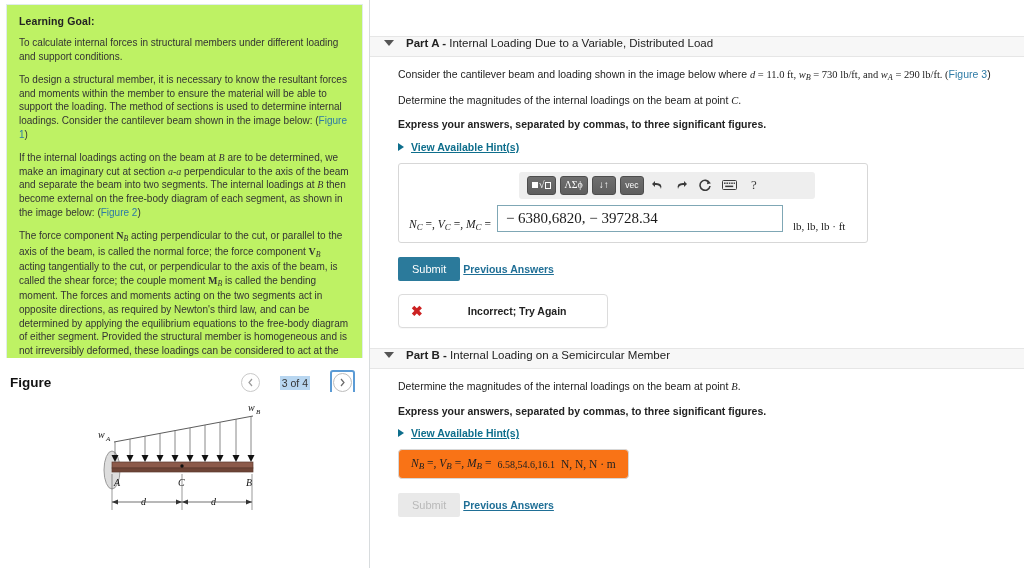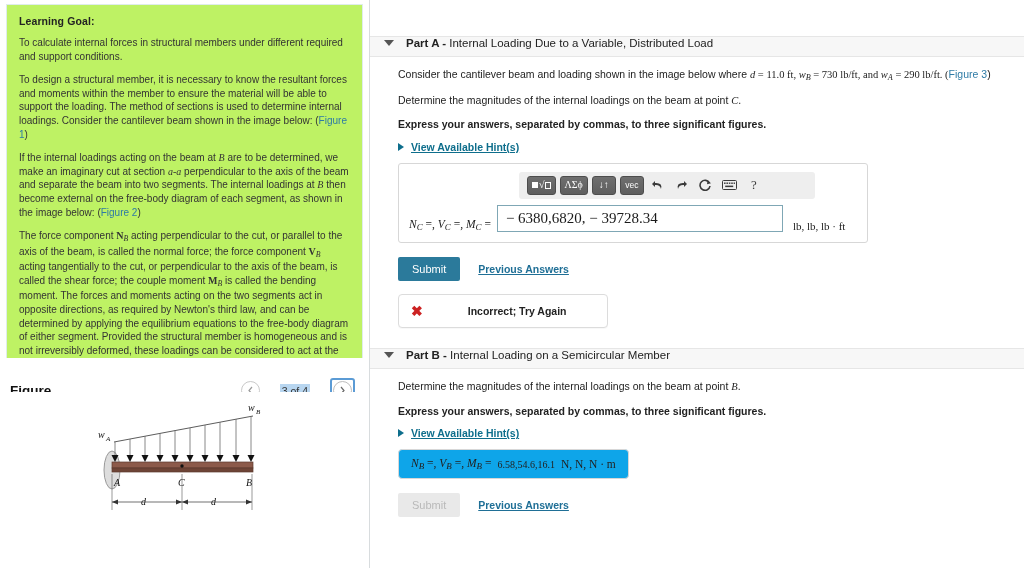--- a/index.html
+++ b/index.html
@@ -46,21 +46,21 @@
     text-align: left;
   }
   .goal-p:last-child { margin-bottom: 0; }
   .fig-link { color: #2e7ba6; text-decoration: none; }
   .mth { font-family: "Liberation Serif", serif; font-style: italic; }
   .mbf { font-family: "Liberation Serif", serif; font-weight: bold; font-style: normal; }
   .sub { font-size: 0.78em; vertical-align: -0.25em; font-family: "Liberation Serif", serif; font-style: italic; }
 
   .figure-header {
     display: flex; align-items: center; justify-content: space-between;
-    padding: 20px 14px 7px 10px;
+    padding: 12px 14px 7px 10px;
     border-bottom: 1px solid #e2e2e2;
     position: absolute; top: 358px; left: 0; right: 0;
     background: #fff;
   }
   .figure-title { font-size: 13.5px; font-weight: bold; color: #111; }
   .fig-nav { display: flex; align-items: center; gap: 20px; }
   .nav-circle {
     width: 19px; height: 19px; border-radius: 50%;
     border: 1px solid #c9c9c9; background: #fff;
     display: flex; align-items: center; justify-content: center;
@@ -170,21 +170,21 @@
     display: flex; align-items: center;
     padding: 0 8px;
     font-family: "Liberation Serif", serif;
     font-size: 15px; color: #1a1a1a;
   }
   .ans-units {
     font-family: "Liberation Serif", serif;
     font-size: 11px; color: #222; white-space: nowrap; margin-left: 4px;
   }
 
-  .btn-row { display: flex; align-items: center; gap: 18px; margin: 14px 0 0 0; }
+  .btn-row { display: flex; align-items: center; gap: 3px; margin: 14px 0 0 0; }
   .submit-btn {
     background: #2b7a9b; color: #fff; border: none;
     font-size: 11px; padding: 6px 14px; border-radius: 2px;
     font-family: "Liberation Sans", sans-serif;
   }
   .submit-btn.disabled { background: #e9e9e9; color: #b9b9b9; }
   .prev-link {
     color: #1f6f96; font-size: 10.5px; font-weight: bold;
     text-decoration: underline;
   }
@@ -199,36 +199,36 @@
     display: flex; align-items: center; gap: 12px;
     box-shadow: 0 1px 1px rgba(0,0,0,0.03);
   }
   .fb-icon-x { color: #cc2222; font-size: 14px; font-weight: bold; line-height: 1; }
   .fb-text { font-size: 10.5px; font-weight: bold; color: #222; margin-left: 33px; }
 
   
   .ans-card-b {
     border: 1px solid #d7d7d7; border-radius: 4px;
     display: inline-flex; align-items: center;
-    padding: 7px 12px; gap: 6px; background: #0ea5e9;
+    padding: 7px 12px; gap: 6px; background: #f97316;
   }
   .ans-b-text { font-family: "Liberation Serif", serif; font-size: 11.5px; color: #222; }
   .ans-b-val { font-family: "Liberation Serif", serif; font-size: 10px; color: #222; }
 </style>
 </head>
 <body>
 
 <div class="page">
 
   <div class="left-col">
 
     <div class="goal-panel">
       <div class="goal-title">Learning Goal:</div>
 
-      <p class="goal-p">To calculate internal forces in structural members under different required and support conditions.</p>
+      <p class="goal-p">To calculate internal forces in structural members under different loading and support conditions.</p>
 
       <p class="goal-p"><span>To design a structural member, it is necessary to know the resultant forces and moments within the member to ensure the material will be able to support the loading. The method of sections is used to determine internal loadings. Consider the cantilever beam shown in the image below: (</span><a class="fig-link" href="#">Figure 1</a><span>)</span></p>
 
       <p class="goal-p"><span>If the internal loadings acting on the beam at </span><span class="mth">B</span><span> are to be determined, we make an imaginary cut at section </span><span class="mth">a-a</span><span> perpendicular to the axis of the beam and separate the beam into two segments. The internal loadings at </span><span class="mth">B</span><span> then become external on the free-body diagram of each segment, as shown in the image below: (</span><a class="fig-link" href="#">Figure 2</a><span>)</span></p>
 
       <p class="goal-p"><span>The force component </span><span class="mbf">N</span><span class="sub">B</span><span> acting perpendicular to the cut, or parallel to the axis of the beam, is called the normal force; the force component </span><span class="mbf">V</span><span class="sub">B</span><span> acting tangentially to the cut, or perpendicular to the axis of the beam, is called the shear force; the couple moment </span><span class="mbf">M</span><span class="sub">B</span><span> is called the bending moment. The forces and moments acting on the two segments act in opposite directions, as required by Newton's third law, and can be determined by applying the equilibrium equations to the free-body diagram of either segment. Provided the structural member is homogeneous and is not irreversibly deformed, these loadings can be considered to act at the centroid of the member's cross-section. The customary sign conventions are to say the normal force is positive if it creates tension, the shear force is positive if it causes the beam segment to rotate clockwise, and a bending moment is positive if it causes the beam to bend concave upward. Oppositely-acting loadings are considered negative.</span></p>
     </div>
 
     <div class="figure-header">
       <div class="figure-title">Figure</div>

